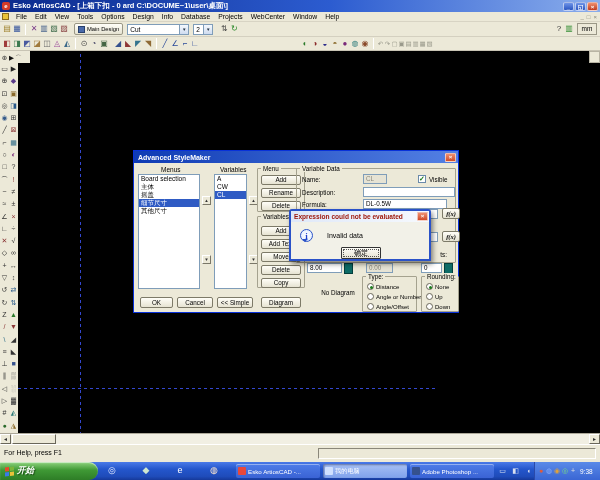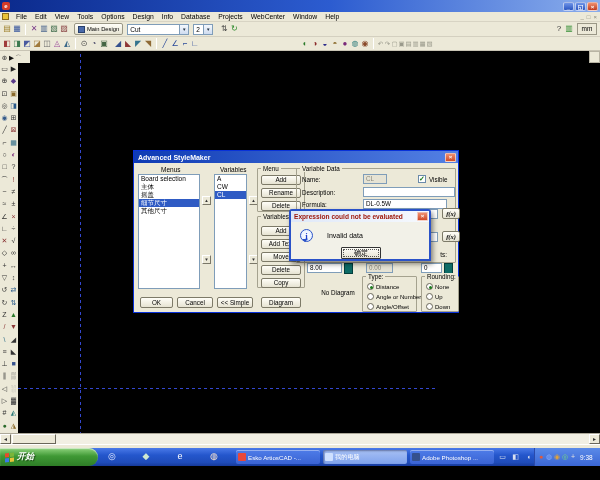--- a/index.html
+++ b/index.html
@@ -56,21 +56,21 @@
   .sbtn{position:absolute;top:0;width:11px;height:10px;background:#ece9d8;border:1px solid;border-color:#fff #6a675a #6a675a #fff;
     font-size:5px;line-height:9px;text-align:center;color:#333}
   .sthumb{position:absolute;left:12px;top:0;width:44px;height:10px;background:#ece9d8;border:1px solid;border-color:#fff #6a675a #6a675a #fff}
 
   .status{position:absolute;left:0;top:444px;width:600px;height:18px;background:#ece9d8;border-top:1px solid #fff;z-index:5}
   .status .msg{position:absolute;left:4px;top:4px;font-size:7px}
   .status .panel{position:absolute;left:318px;top:3px;width:278px;height:11px;background:#ece9d8;
     border:1px solid;border-color:#8a877a #fff #fff #8a877a}
 
   
-  .taskbar{position:absolute;left:0;top:448px;width:600px;height:18px;z-index:30;
+  .taskbar{position:absolute;left:0;top:462px;width:600px;height:18px;z-index:30;
     background:linear-gradient(#4a7ae8,#2456cc 40%,#1f4cba 80%,#16399a)}
   .startbtn{position:absolute;left:0;top:0;width:98px;height:18px;border-radius:0 9px 9px 0;
     background:linear-gradient(#8fd47e,#3f9935 45%,#2e7d26);display:flex;align-items:center;gap:3px;padding-left:5px;
     box-shadow:inset 0 1px 1px rgba(255,255,255,.6)}
   .flag{width:9px;height:9px;display:grid;grid-template-columns:4px 4px;grid-template-rows:4px 4px;gap:1px;transform:skewY(-6deg)}
   .flag i{display:block}
   .start-label{color:#fff;font-size:8.5px;font-weight:bold;font-style:italic;text-shadow:1px 1px 1px #1a4a14}
   .ql{position:absolute;left:106px;top:2px;display:flex;gap:22px}
   .qli{width:12px;height:13px;font-size:9px;line-height:13px;text-align:center}
   .taskbtn{position:absolute;top:2px;width:84px;height:14px;border-radius:2px;display:flex;align-items:center;gap:2px;
@@ -133,20 +133,21 @@
   .okbtn{position:absolute;left:50px;top:36px;width:40px;height:12px;background:linear-gradient(#fffef8,#e6e3d2);
     border:1px solid #333;border-radius:1px;font-size:7px;line-height:10px;text-align:center;outline:1px dotted #555;outline-offset:-3px}
 </style>
 </head>
 <body>
 
 <div id="screen">
 
   <div class="titlebar">
     <span class="app-icon">e</span>
+    <span class="t-title">Esko ArtiosCAD - [上箱下扣 - 0 ard C:\DOCUME~1\user\桌面\]</span>
     <span class="win-btns">
       <span class="wbtn">_</span>
       <span class="wbtn">◱</span>
       <span class="wbtn close">×</span>
     </span>
   </div>
 
   <div class="menubar">
     <span class="mdi-icon"></span>
     <span style="display:flex">

